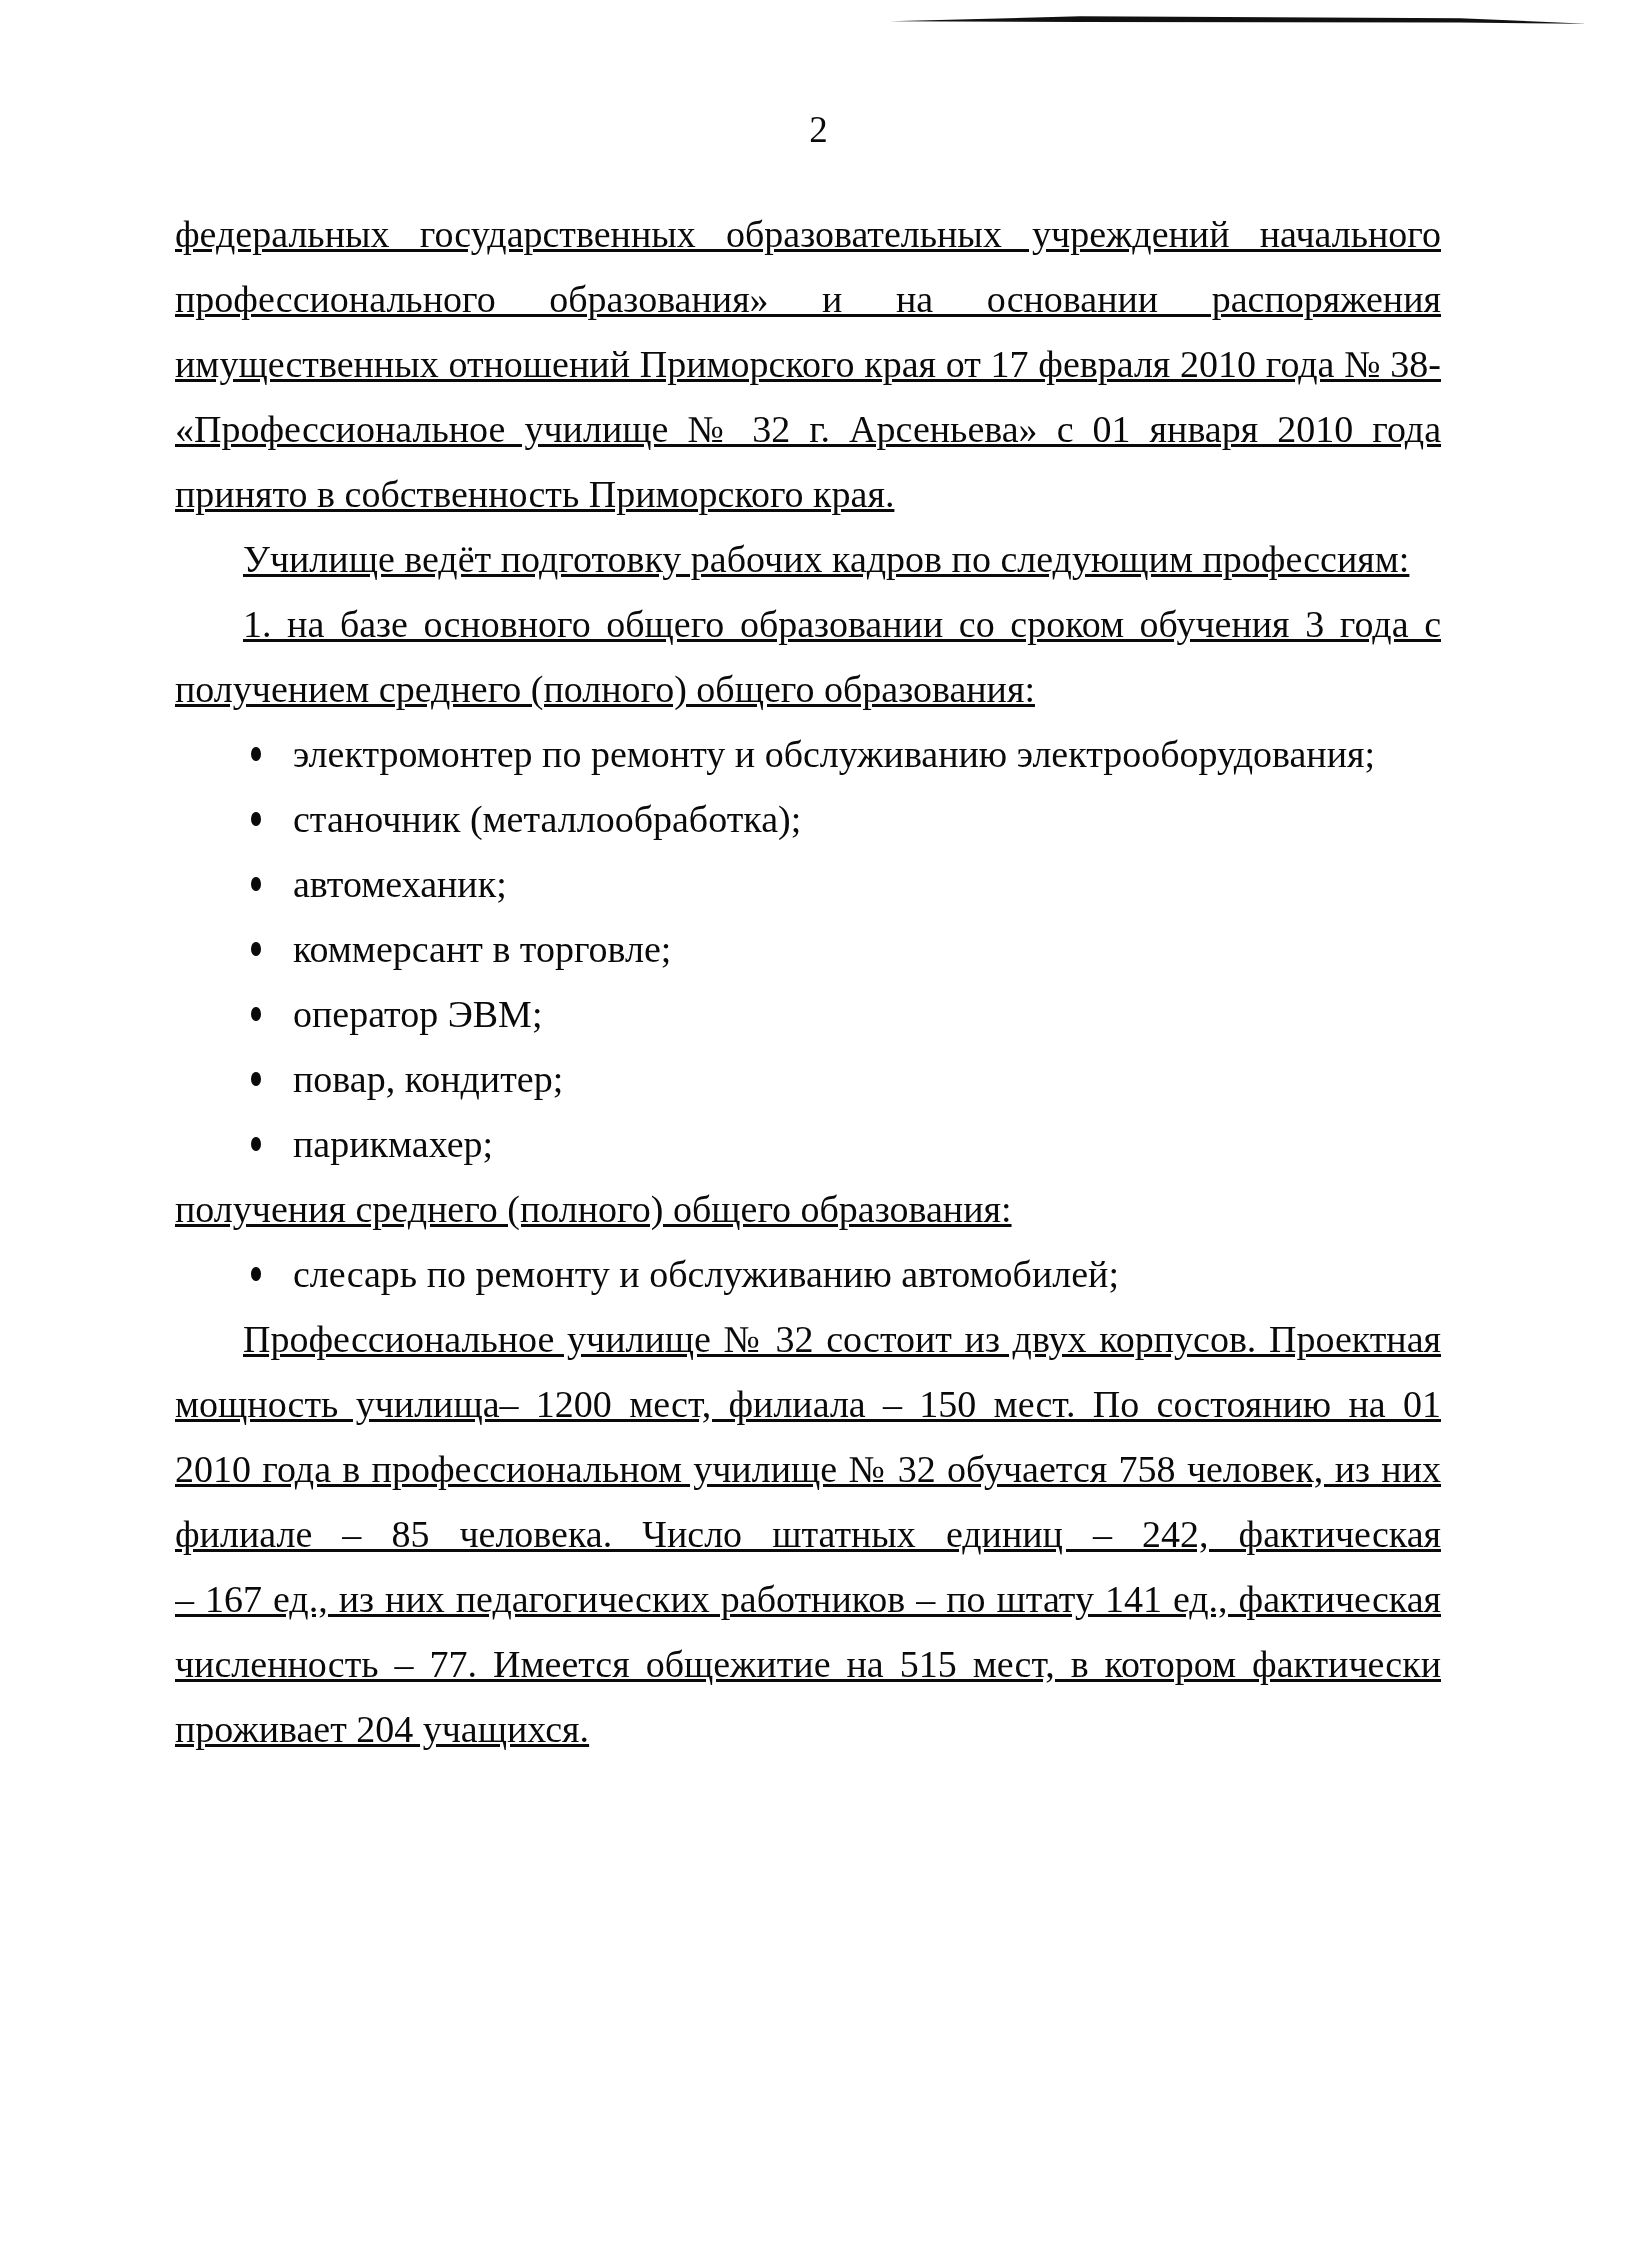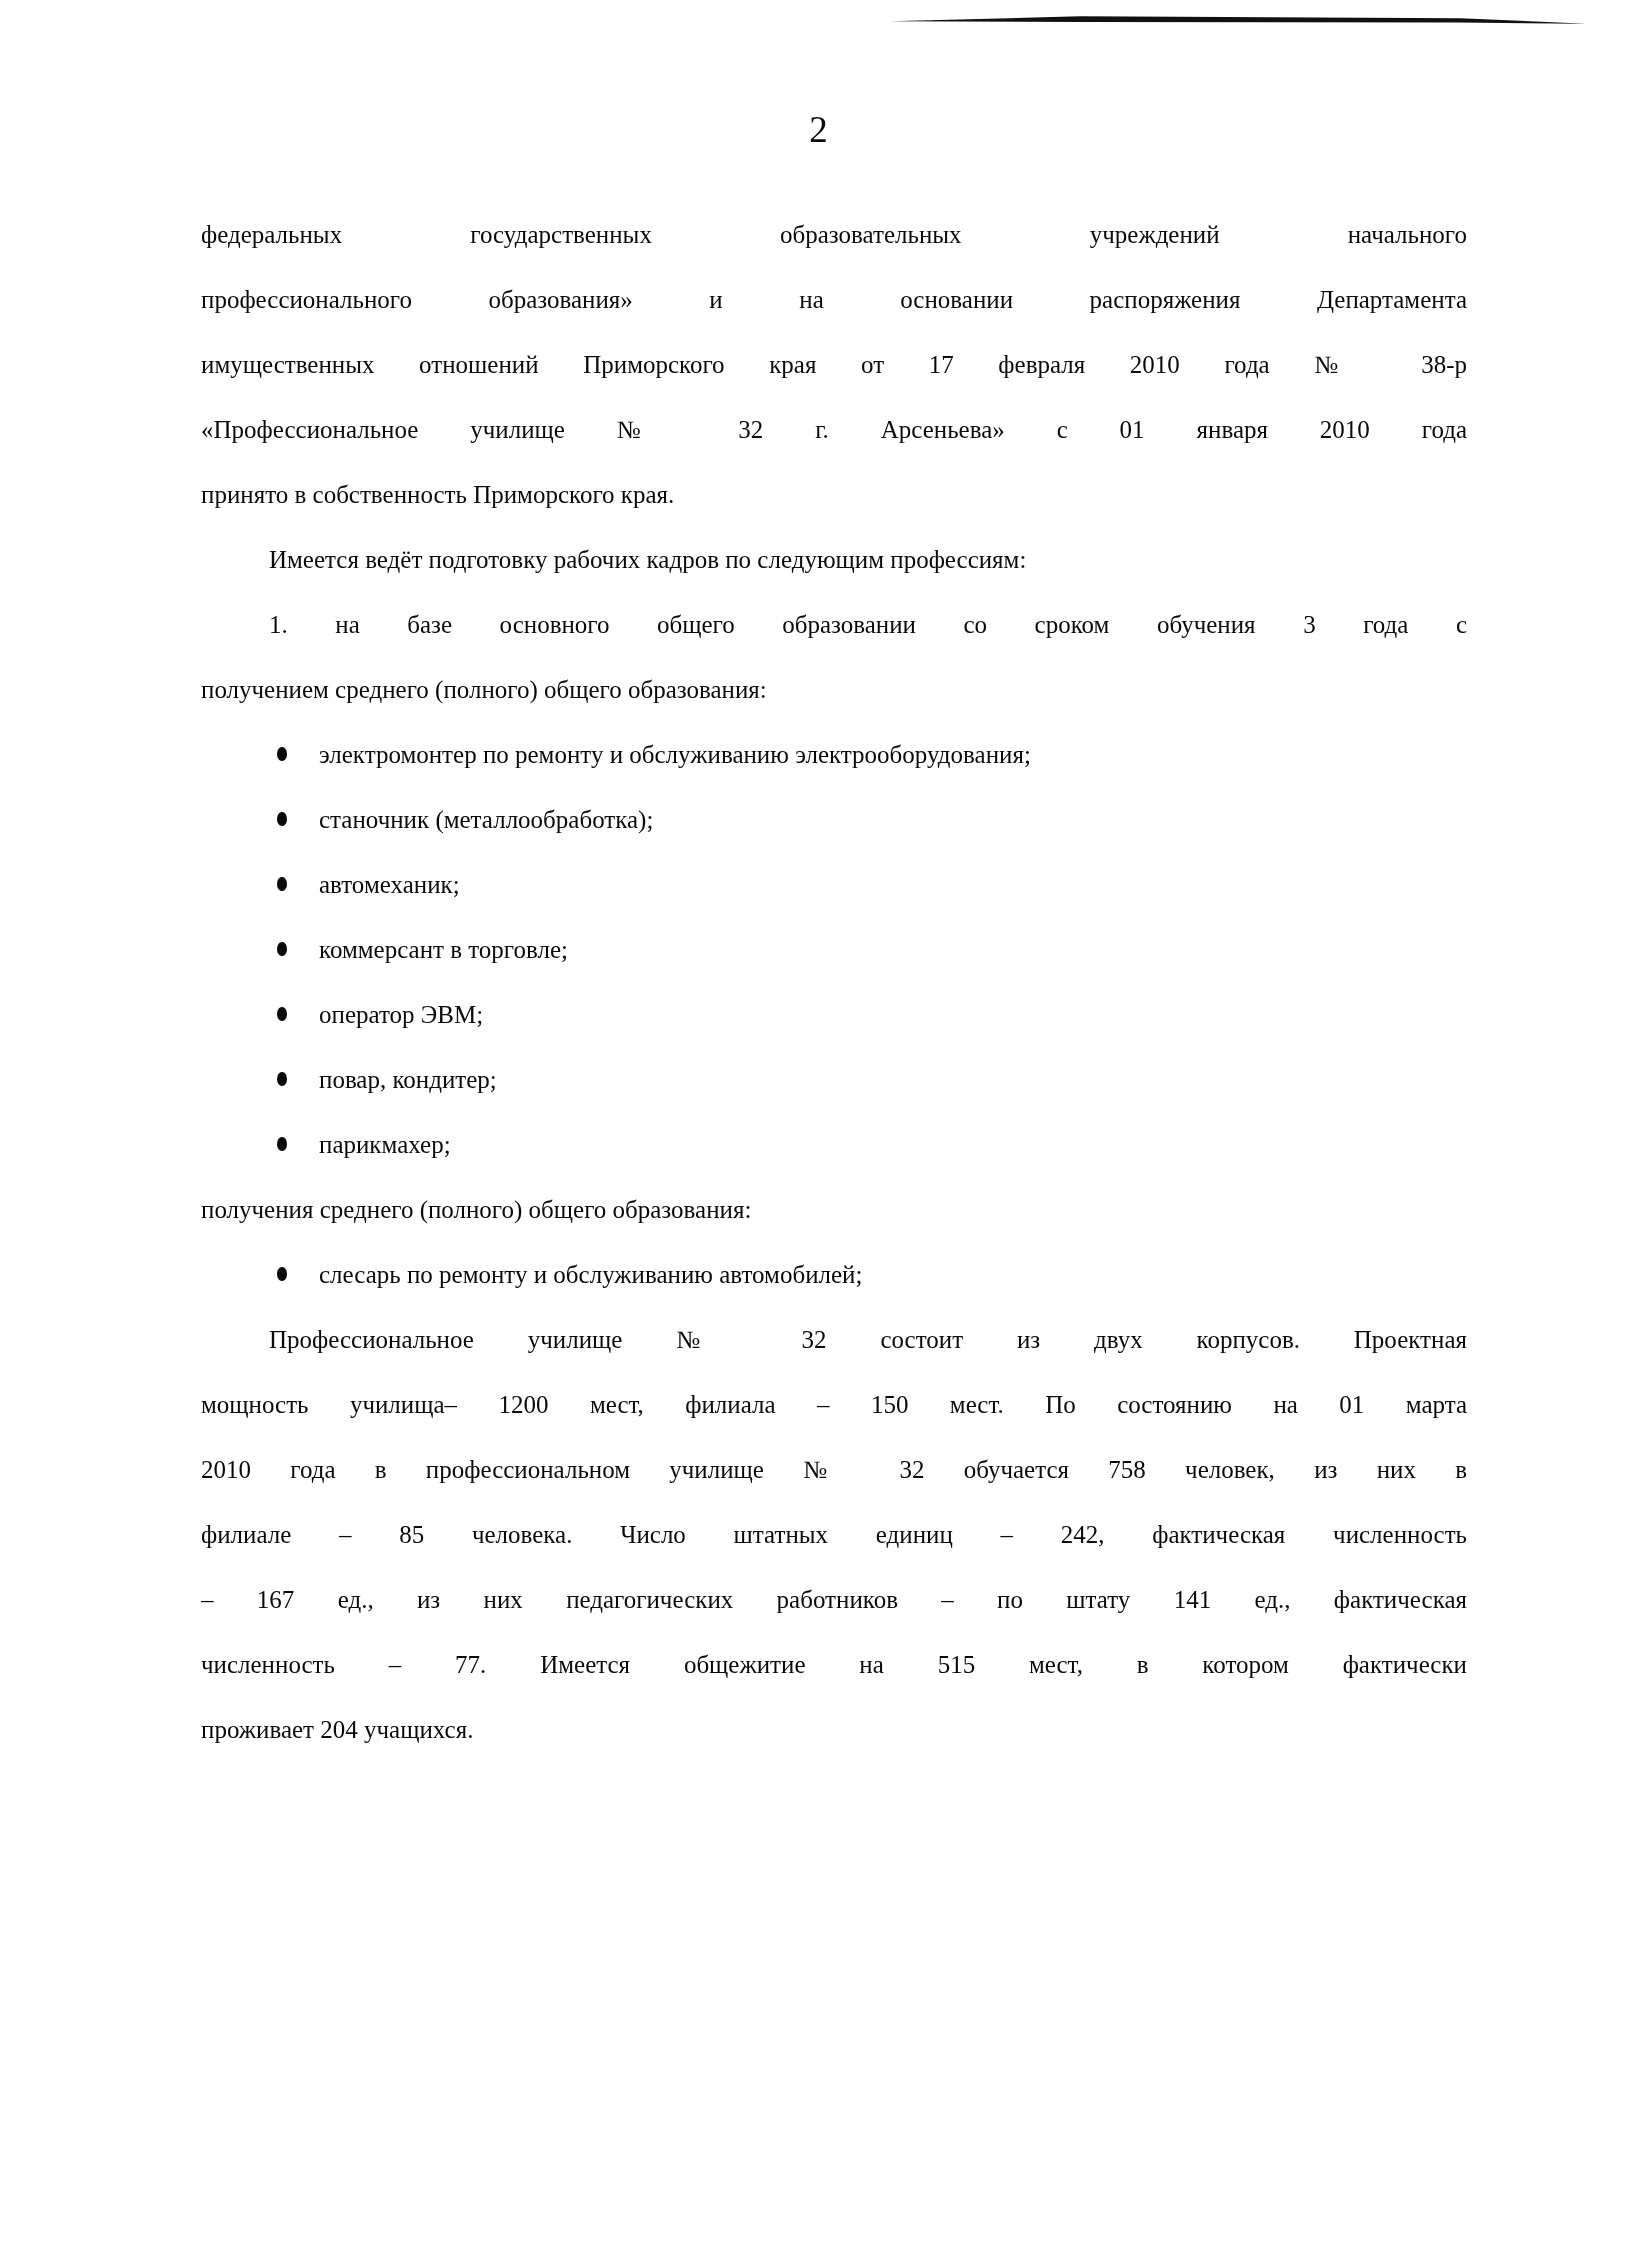--- a/index.html
+++ b/index.html
@@ -1,21 +1,21 @@
 <!DOCTYPE html>
 <html style="font-size:10px"><head>
 <meta charset="utf-8">
 <style>
   html, body { margin: 0; padding: 0; background: #ffffff; }
   body { width: 1637px; height: 2261px; position: relative; overflow: hidden;
          font-family: "Liberation Serif", "DejaVu Serif", serif; color: #0a0a0a; }
   .scan-mark { position: absolute; left: 890px; top: 15px; width: 697px; height: 11.4px; }
   .page-number { position: absolute; top: 108px; left: 0; width: 1637px; text-align: center;
                  font-size: 37px; }
-  .text-block { position: absolute; left: 201px; width: 1266px; font-size: 25px; line-height: 65px; }
+  .text-block { position: absolute; left: 175px; width: 1266px; font-size: 38px; line-height: 65px; text-decoration: underline; }
   .line { white-space: nowrap; height: 65px; }
   .justify { text-align: justify; text-align-last: justify; white-space: normal; overflow: hidden; }
   .indent { padding-left: 68px; }
   .bullet-row { position: relative; height: 65px; white-space: nowrap; }
   .bullet { position: absolute; left: 76px; top: 25px; width: 9.5px; height: 14px; border-radius: 50%; background: #0a0a0a; }
   .bullet-text { position: absolute; left: 118px; top: 0; }
 </style>
 </head>
 <body>
 
@@ -24,21 +24,21 @@
 </svg>
 
 <div class="page-number">2</div>
 
 <div class="text-block" style="top:202px;">
   <div class="line justify">федеральных государственных образовательных учреждений начального</div>
   <div class="line justify">профессионального образования» и на основании распоряжения Департамента</div>
   <div class="line justify">имущественных отношений Приморского края от 17 февраля 2010 года № 38-р</div>
   <div class="line justify">«Профессиональное училище № 32 г. Арсеньева» с 01 января 2010 года</div>
   <div class="line">принято в собственность Приморского края.</div>
-  <div class="line indent">Имеется ведёт подготовку рабочих кадров по следующим профессиям:</div>
+  <div class="line indent">Училище ведёт подготовку рабочих кадров по следующим профессиям:</div>
   <div class="line justify indent">1. на базе основного общего образовании со сроком обучения 3 года с</div>
   <div class="line">получением среднего (полного) общего образования:</div>
 
   <div class="bullet-row">
       <span class="bullet"></span>
       <span class="bullet-text">электромонтер по ремонту и обслуживанию электрооборудования;</span>
     </div>
   <div class="bullet-row">
       <span class="bullet"></span>
       <span class="bullet-text">станочник (металлообработка);</span>

